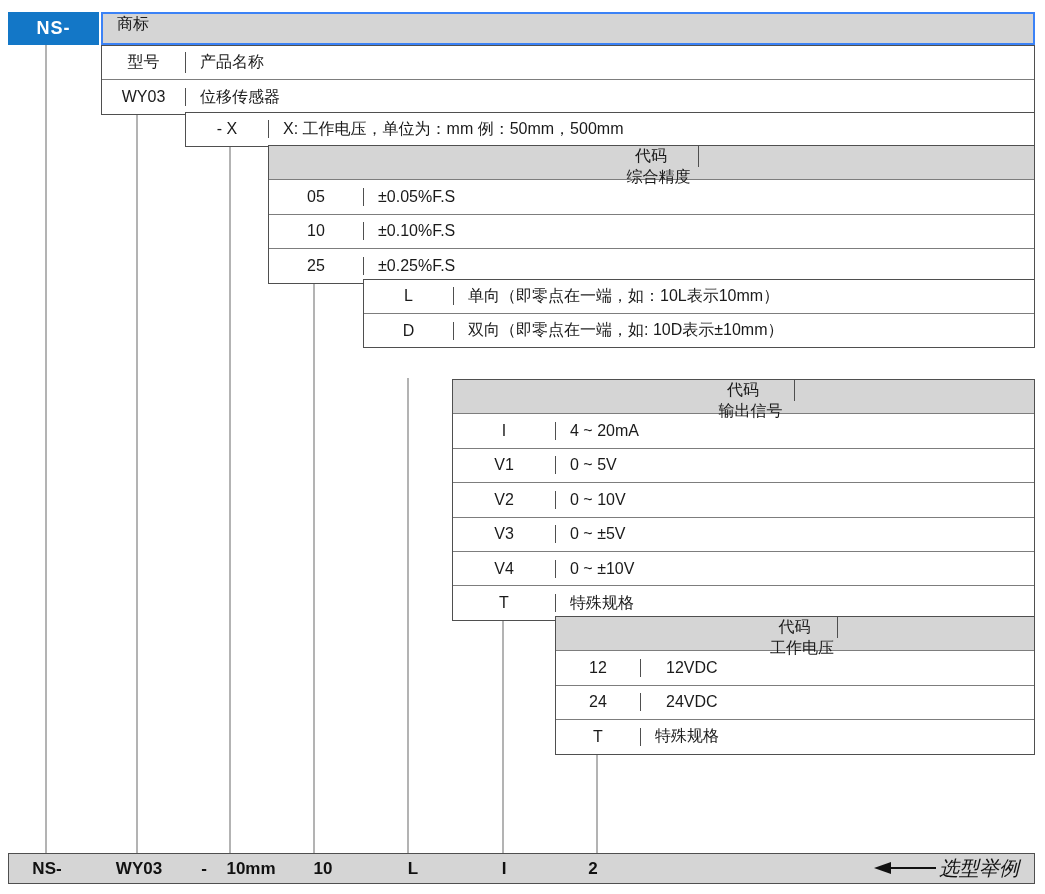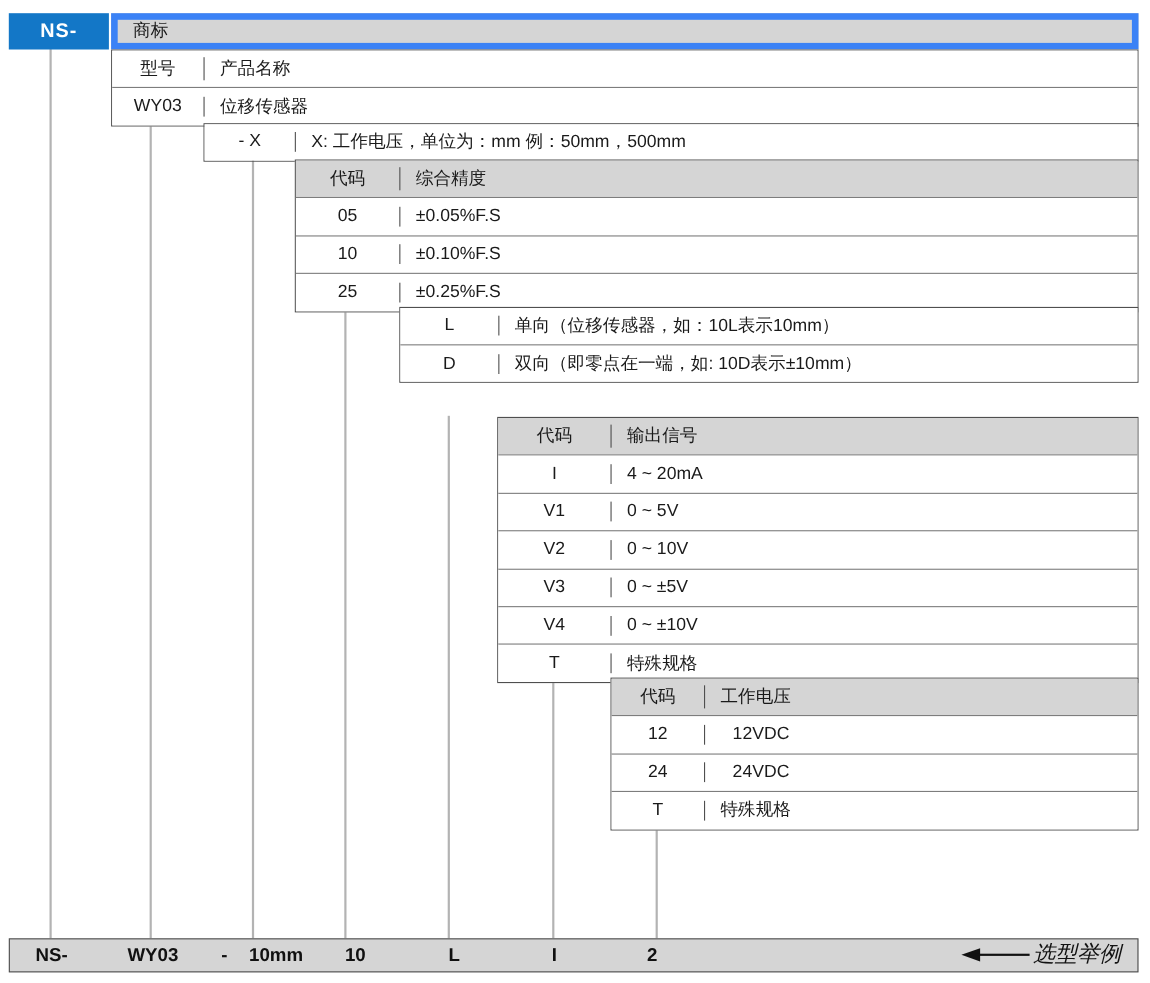--- a/index.html
+++ b/index.html
@@ -11,28 +11,28 @@
   .conn{position:absolute;width:2px;background:#b3b3b3;z-index:0;}
   
   .nsbox{
     position:absolute;left:8px;top:12px;width:91px;height:33px;background:#1377c7;
     color:#ffffff;font-weight:bold;font-size:18px;letter-spacing:1px;
     display:flex;align-items:center;justify-content:center;z-index:2;
   }
   
   .hdrbar{
     position:absolute;left:101px;top:12px;width:934px;height:33px;background:#d5d5d5;
-    border:6px solid #3b82f6;box-sizing:border-box;display:flex;align-items:flex-end;
+    border:2px solid #3b82f6;box-sizing:border-box;display:flex;align-items:flex-start;
     padding-left:14px;z-index:2;
   }
   
   .tbl{position:absolute;background:#ffffff;border:1px solid #4f4f4f;box-sizing:border-box;z-index:2;}
   .tr{display:flex;height:33.4px;align-items:center;background:#ffffff;}
   .tr + .tr{border-top:1px solid #7d7d7d;}
-  .tr.hd{background:#d5d5d5;}
+  .tr.hd{background:#d5d5d5;flex-direction:column;}
   .c1{display:flex;align-items:center;justify-content:center;text-align:center;border-right:1px solid #4f4f4f;box-sizing:border-box;}
   .c2{flex:1;display:flex;align-items:center;padding-left:14px;}
   .pad25{padding-left:25px;}
   
   .exbar{
     position:absolute;left:8px;top:853px;width:1027px;height:31px;background:#d5d5d5;
     border:1px solid #4f4f4f;box-sizing:border-box;z-index:2;
   }
   .ex{
     position:absolute;top:0;height:29px;line-height:29px;text-align:center;
@@ -100,21 +100,21 @@
     </div>
     <div class="tr">
       <div class="c1" style="width:95px">25</div>
       <div class="c2">±0.25%F.S</div>
     </div>
   </div>
 
   <div class="tbl" style="left:363px;top:278.5px;width:672px">
     <div class="tr">
       <div class="c1" style="width:90px">L</div>
-      <div class="c2">单向（位移传感器，如：10L表示10mm）</div>
+      <div class="c2">单向（即零点在一端，如：10L表示10mm）</div>
     </div>
     <div class="tr">
       <div class="c1" style="width:90px">D</div>
       <div class="c2">双向（即零点在一端，如: 10D表示±10mm）</div>
     </div>
   </div>
 
   <div class="tbl" style="left:452px;top:379px;width:583px">
     <div class="tr hd">
       <div class="c1" style="width:103px">代码</div>

